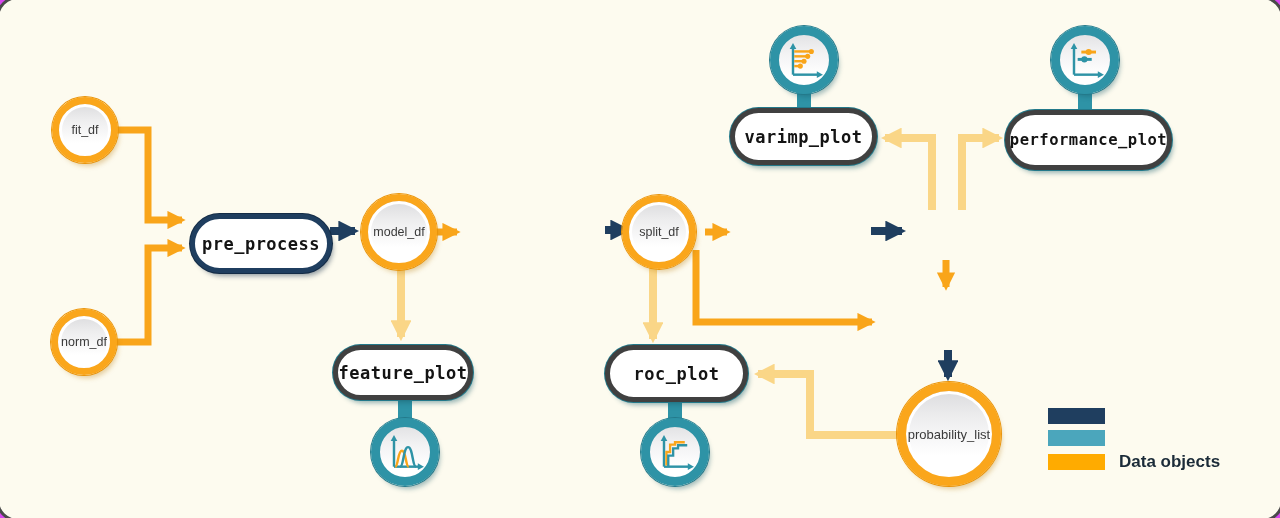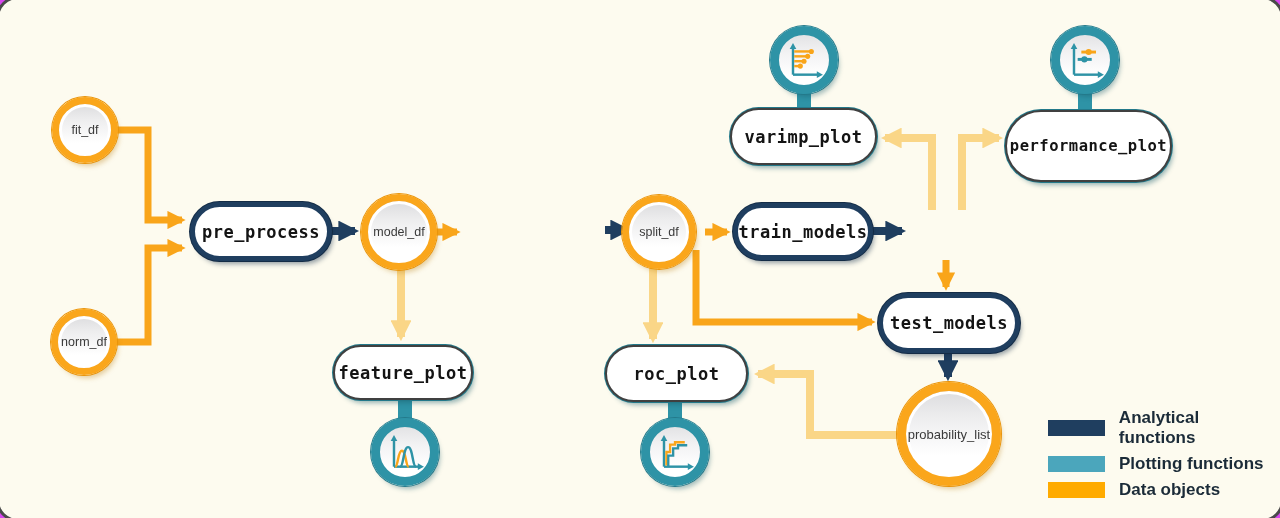--- a/index.html
+++ b/index.html
@@ -6,22 +6,22 @@
   .canvas{position:relative;width:1280px;height:518px;overflow:hidden;background:#d946ef;
           font-family:"Liberation Sans",sans-serif;}
   .panel{position:absolute;inset:-4px;border:3px solid #4a4a4a;border-radius:22px;background:#FDFBEF;}
   .edges{position:absolute;left:0;top:0;z-index:1;}
   .stub{position:absolute;z-index:2;background:#2E93A6;border-radius:6px;}
   .pill{position:absolute;z-index:3;display:flex;align-items:center;justify-content:center;
         background:#fff;border-radius:999px;box-sizing:border-box;
         font-family:"DejaVu Sans Mono","Liberation Mono",monospace;font-size:17px;font-weight:600;
         letter-spacing:.5px;color:#141414;}
   .pill.analytical{border:5px solid #1F3E5F;
-        box-shadow:0 0 0 1px #142C46,3px 5px 5px -2px rgba(20,45,70,.45);}
-  .pill.plotting{border:2px solid #404040;
+        box-shadow:0 0 0 1px #142C46,3px 5px 5px -2px rgba(20,45,70,.45);margin-top:12px;}
+  .pill.plotting{border:5px solid #404040;
         box-shadow:0 0 0 1px #23798A,3px 5px 5px -2px rgba(25,90,105,.45);}
   .pill.small{font-size:15.5px;}
   .datanode{position:absolute;z-index:3;display:flex;align-items:center;justify-content:center;
         border-radius:50%;box-sizing:border-box;border:7px solid #FAA61B;
         background:linear-gradient(180deg,#dcdcde 0%,#ededee 30%,#ffffff 75%);
         box-shadow:0 0 0 1px #E9940A,3px 5px 5px -2px rgba(180,120,10,.35),inset 0 0 0 3px #ffffff;
         font-size:12.5px;color:#3a3a3a;text-align:center;}
   .datanode.big{border-width:9px;font-size:13px;}
   .iconnode{position:absolute;z-index:4;display:flex;align-items:center;justify-content:center;
         border-radius:50%;box-sizing:border-box;border:9px solid #2E93A6;
@@ -89,31 +89,25 @@
   <div class="datanode" style="left:622px;top:195px;width:74px;height:74px">
     <span>split_df</span>
   </div>
   <div class="datanode big" style="left:897px;top:382px;width:104px;height:104px">
     <span>probability_list</span>
   </div>
 
   <div class="pill analytical" style="left:190px;top:202px;width:142px;height:59px">
     <span>pre_process</span>
   </div>
-  <div class="pill analytical" style="left:733px;top:203px;width:140px;height:57px">
-    <span>train_models</span>
-  </div>
-  <div class="pill analytical" style="left:878px;top:293px;width:142px;height:60px">
-    <span>test_models</span>
-  </div>
 
   <div class="pill plotting" style="left:730px;top:108px;width:147px;height:57px">
     <span>varimp_plot</span>
   </div>
-  <div class="pill plotting small" style="left:1005px;top:110px;width:167px;height:72px">
+  <div class="pill plotting small" style="left:1005px;top:110px;width:167px;height:60px">
     <span>performance_plot</span>
   </div>
   <div class="pill plotting" style="left:333px;top:345px;width:140px;height:55px">
     <span>feature_plot</span>
   </div>
   <div class="pill plotting" style="left:605px;top:345px;width:143px;height:57px">
     <span>roc_plot</span>
   </div>
 
   <div class="iconnode" style="left:770px;top:26px;width:68px;height:68px">
@@ -173,24 +167,22 @@
       <polygon points="9,4 6.3,9 11.7,9" fill="#2E93A6"></polygon>
       <polygon points="33.5,30 28.5,27.3 28.5,32.7" fill="#2E93A6"></polygon>
       <path d="M11 29 V18 H14 V12 H18 V10 H26" stroke="#F9A51A" stroke-width="1.9" fill="none"></path>
       <path d="M12.5 30 V21 H16.5 V15 H20.5 V12.5 H28" stroke="#2E93A6" stroke-width="1.9" fill="none"></path>
     </svg>
   </div>
 
   <div class="legend">
     <div class="legend-row">
       <div class="swatch analytical"></div>
-      <span class="legend-label">Analytical functions</span>
     </div>
     <div class="legend-row">
       <div class="swatch plotting"></div>
-      <span class="legend-label">Plotting functions</span>
     </div>
     <div class="legend-row">
       <div class="swatch data"></div>
       <span class="legend-label">Data objects</span>
     </div>
   </div>
 </div>
 
 </body></html>

